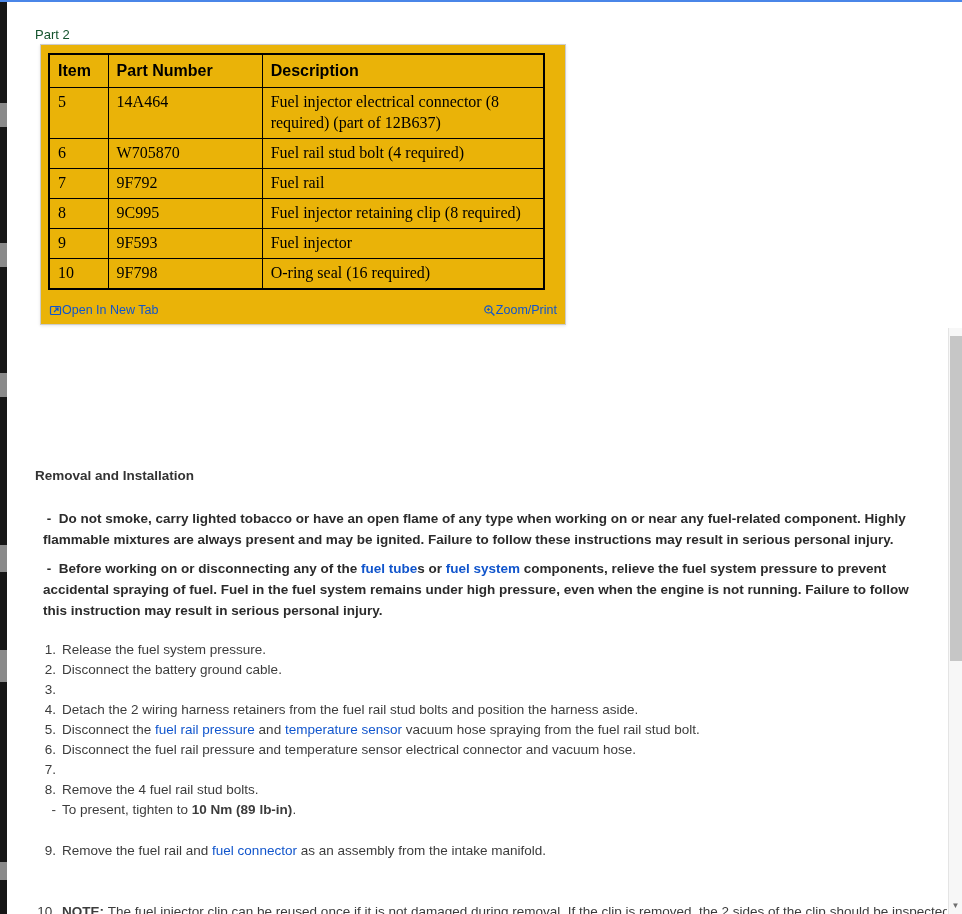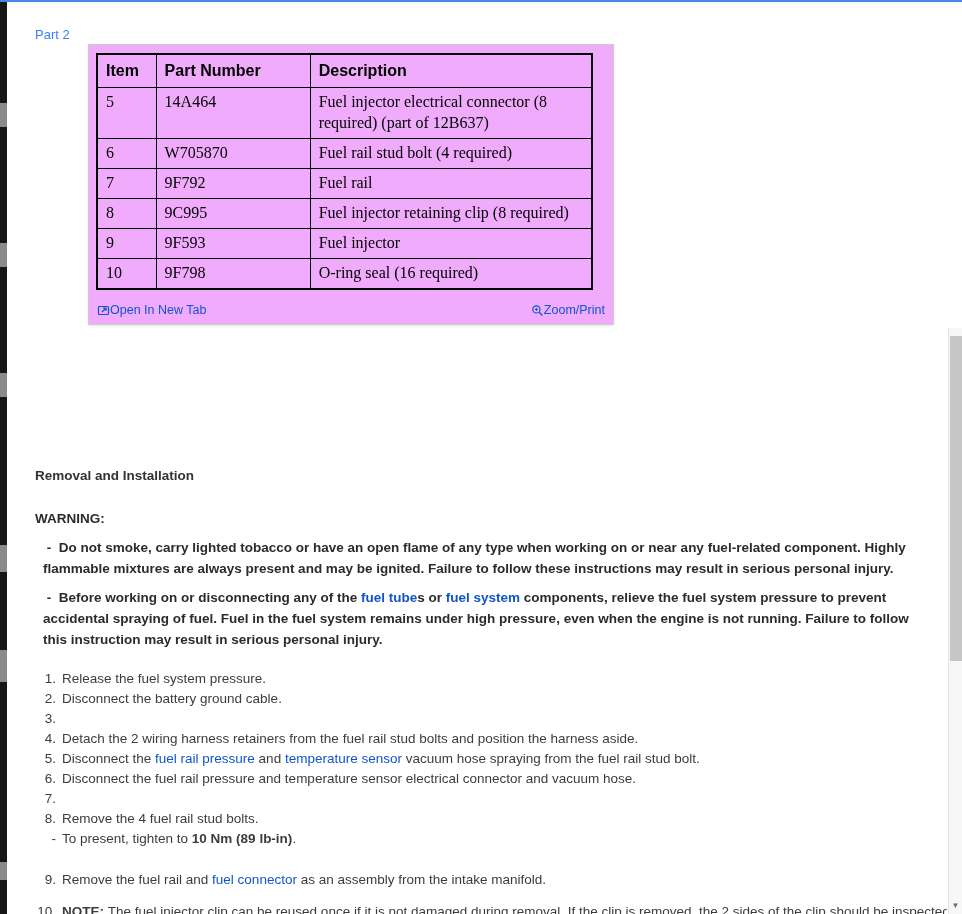--- a/index.html
+++ b/index.html
@@ -4,28 +4,27 @@
 <style>
   html,body { margin:0; padding:0; background:#fff; }
   .page {
     position:relative; width:962px; height:914px; background:#ffffff;
     overflow:hidden; font-family:"Liberation Sans", sans-serif;
   }
   .top-line { position:absolute; top:0; left:0; width:962px; height:2px; background:#4a86e8; z-index:5; }
   .left-strip { position:absolute; top:0; left:0; width:7px; height:914px; background:#161616; z-index:4; }
   .left-strip .seg { position:absolute; left:0; width:7px; background:#8a8a8a; }
 
-  .part-label { position:absolute; left:35px; top:27px; font-size:13px; color:#3b82f6; }
+  .part-label { position:absolute; left:35px; top:27px; font-size:13px; color:#14532d; }
 
   
   .table-card {
     position:absolute; left:40px; top:44px; width:526px; box-sizing:border-box;
-    background:#f0abfc; border:1px solid #cccccc; box-shadow:0 1px 3px rgba(0,0,0,.10);
+    background:#eab308; border:1px solid #cccccc; box-shadow:0 1px 3px rgba(0,0,0,.10);
     padding:8px 7px 7px 7px;
-    margin-left:48px;
   }
   table.parts {
     border-collapse:collapse; border:2px solid #000;
     font-family:"Liberation Serif", serif; font-size:16px; color:#000;
     table-layout:fixed; width:497px;
   }
   table.parts th, table.parts td { border:1px solid #000; padding:3px 8px 5px 8px; vertical-align:top; text-align:left; line-height:21px; }
   table.parts th { font-family:"Liberation Sans", sans-serif; font-size:16px; font-weight:bold; padding-top:5px; padding-bottom:6px; }
   .col-item  { width:56px; }
   .col-pn    { width:146px; }
@@ -145,21 +144,20 @@
         </span>
         <span>Zoom/Print</span>
       </a>
     </div>
   </div>
 
   <div class="content">
     <div class="section-title">Removal and Installation</div>
 
     <div class="warning-block">
-      <div>WARNING:</div>
       <p class="warning-para"><span>&nbsp;-&nbsp; Do not smoke, carry lighted tobacco or have an open flame of any type when working on or near any fuel-related component. Highly flammable mixtures are always present and may be ignited. Failure to follow these instructions may result in serious personal injury.</span></p>
       <p class="warning-para"><span>&nbsp;-&nbsp; Before working on or disconnecting any of the </span><a href="#" class="inline-link">fuel tube</a><span>s or </span><a href="#" class="inline-link">fuel system</a><span> components, relieve the fuel system pressure to prevent accidental spraying of fuel. Fuel in the fuel system remains under high pressure, even when the engine is not running. Failure to follow this instruction may result in serious personal injury.</span></p>
     </div>
 
     <div class="steps">
       <div class="step">
         <span class="num">1.</span>
         <span class="txt"><span>Release the fuel system pressure.</span></span>
       </div>
       <div class="step">

